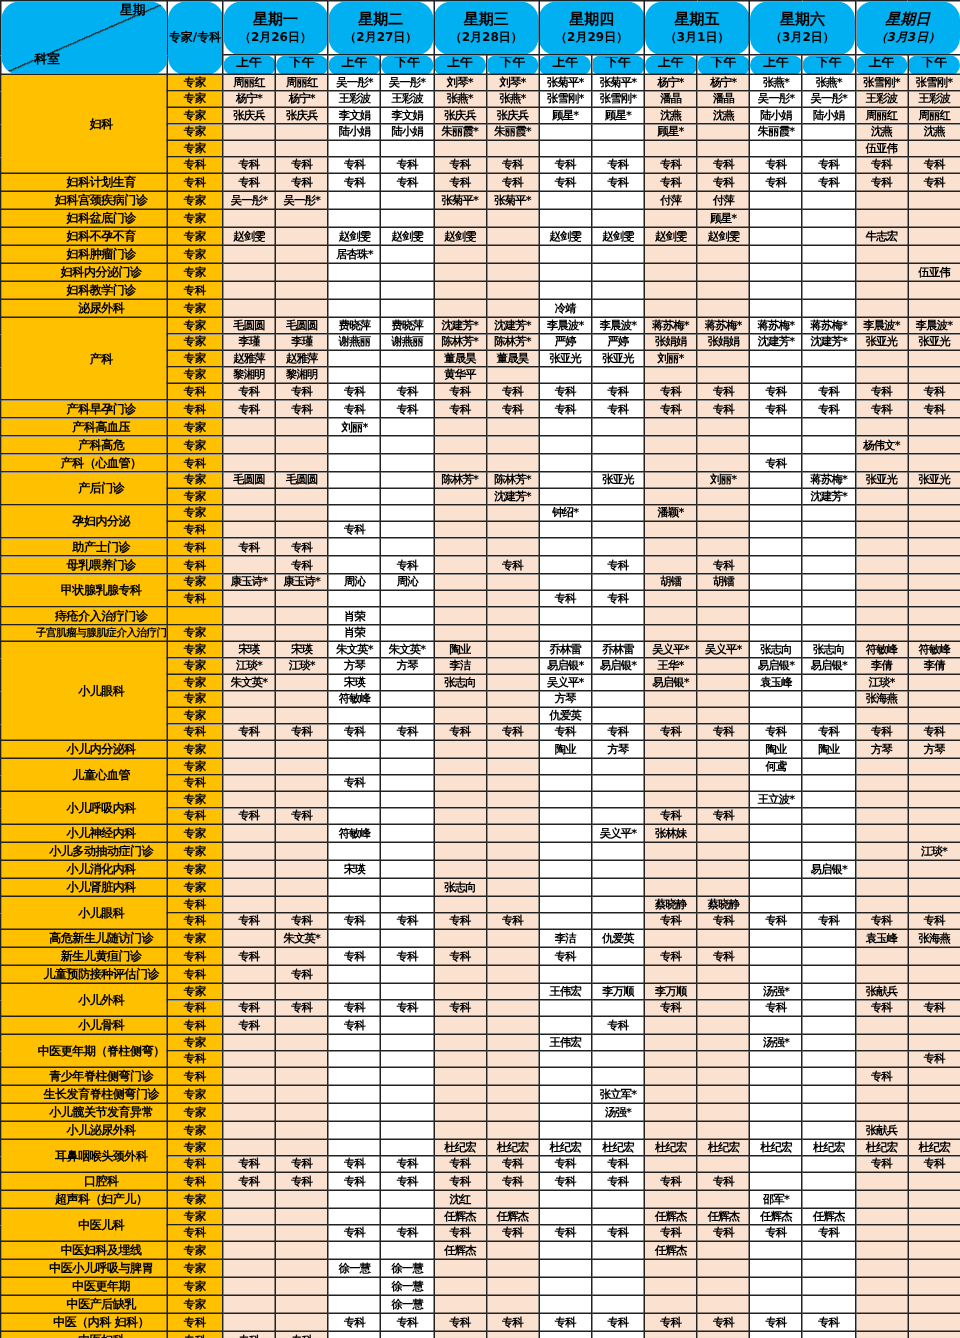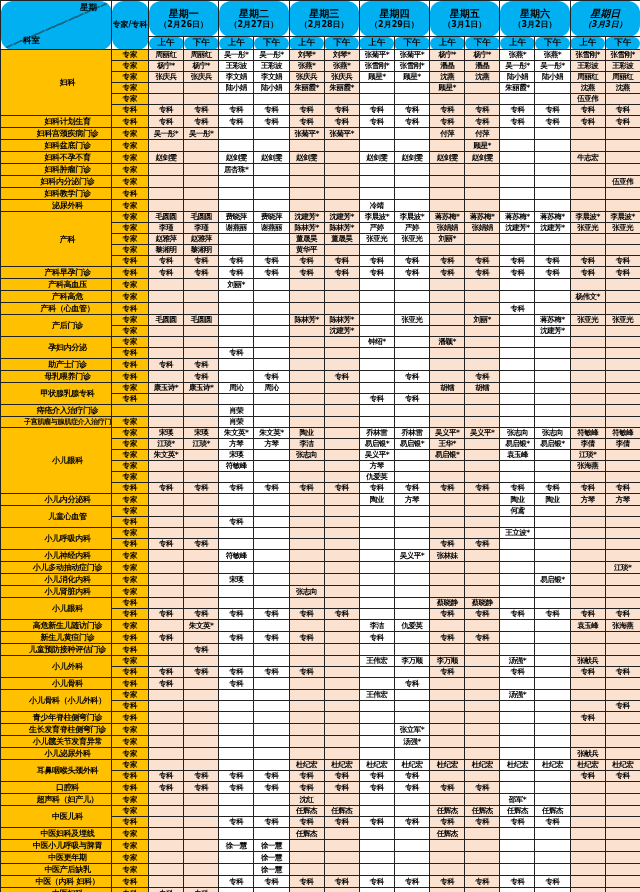--- a/index.html
+++ b/index.html
@@ -1081,21 +1081,21 @@
           <td class="cell white"></td>
           <td class="cell white">专科</td>
           <td class="cell peach"></td>
           <td class="cell peach"></td>
           <td class="cell white"></td>
           <td class="cell white"></td>
           <td class="cell peach"></td>
           <td class="cell peach"></td>
         </tr>
         <tr>
-          <td class="dept" rowspan="2">小儿骨科（小儿外科）</td>
+          <td class="dept" rowspan="2">中医更年期（脊柱侧弯）</td>
           <td class="rtype">专家</td>
           <td class="cell peach"></td>
           <td class="cell peach"></td>
           <td class="cell white"></td>
           <td class="cell white"></td>
           <td class="cell peach"></td>
           <td class="cell peach"></td>
           <td class="cell white">王伟宏</td>
           <td class="cell white"></td>
           <td class="cell peach"></td>

